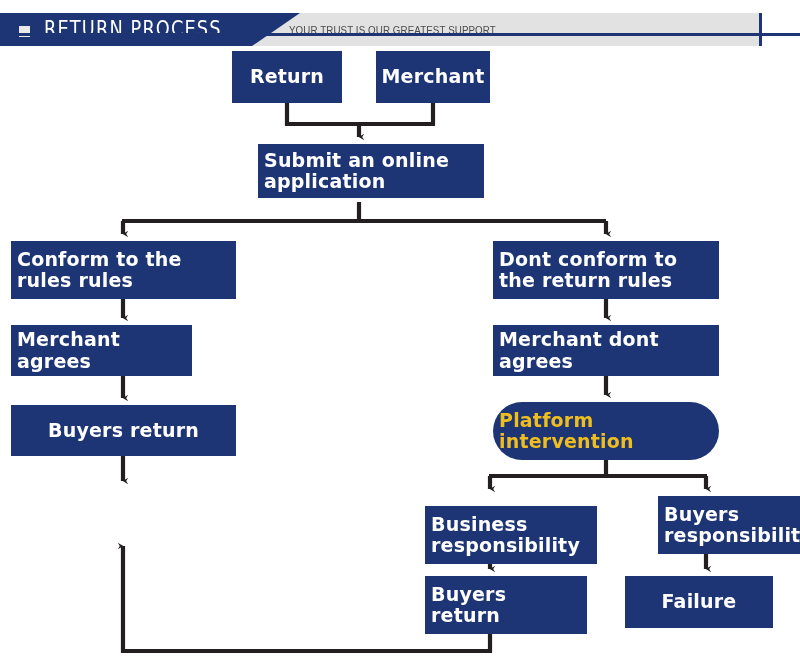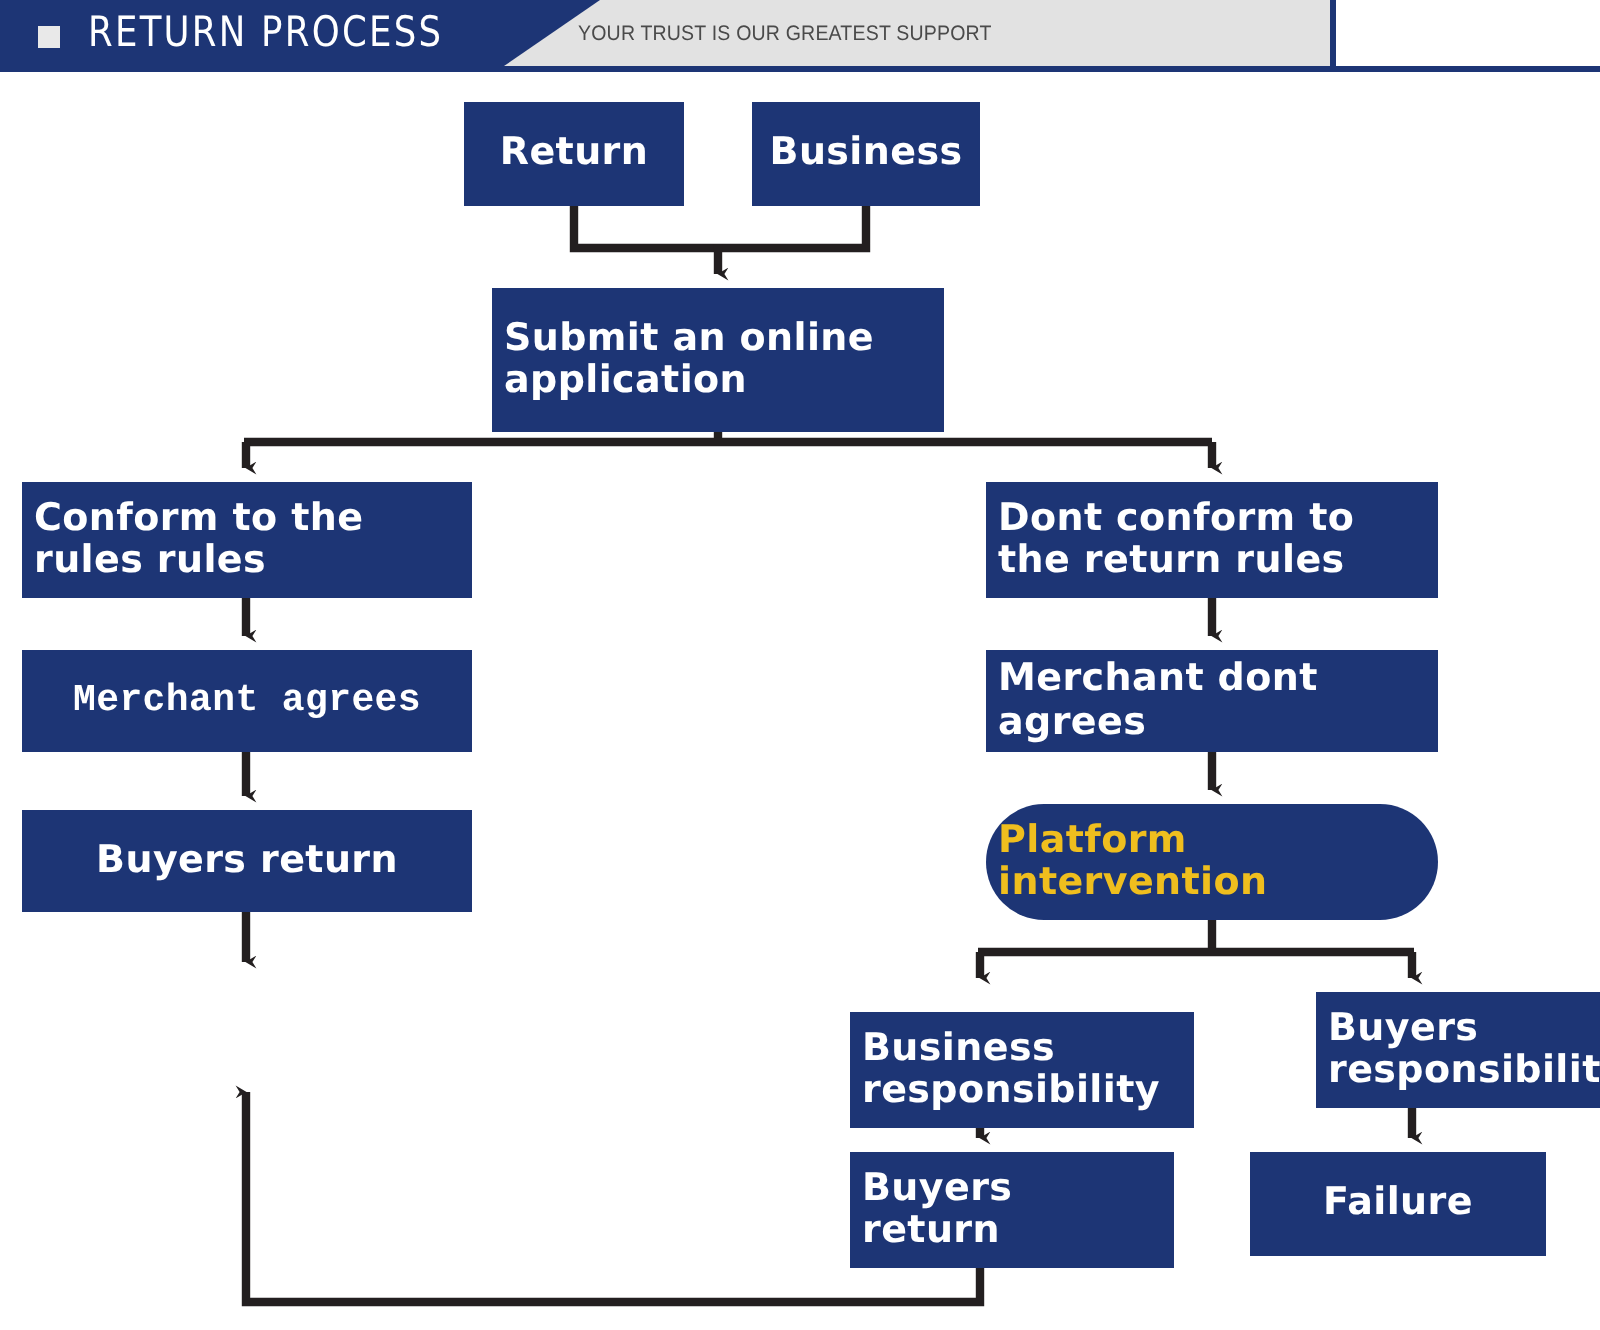--- a/index.html
+++ b/index.html
@@ -11,22 +11,22 @@
     width: 800px;
     height: 665px;
     font-family: "Liberation Sans", sans-serif;
     position: relative;
     overflow: hidden;
   }
 
   
   #header-bar {
     position: absolute;
-    left: 0; top: 0;
-    width: 668px; height: 33px;
+    left: 0; top: 13px;
+    width: 762px; height: 33px;
     background: #e2e2e2;
     overflow: hidden;
   }
   #header-bar-bottom-rule {
     position: absolute;
     left: 0; top: 33px;
     width: 800px; height: 3px;
     background: #1d3575;
   }
   #header-right-edge {
@@ -171,25 +171,25 @@
       <path d="M 706,440 L 706,453" marker-end="url(#arrowhead)"></path>
 
       <path d="M 490,518 L 490,533" marker-end="url(#arrowhead)"></path>
       <path d="M 706,518 L 706,533" marker-end="url(#arrowhead)"></path>
 
       <path d="M 490,598 L 490,615 L 123,615 L 123,510" marker-end="url(#arrowhead-up)"></path>
     </g>
   </svg>
 
   <div class="node" style="left:232px; top:15px;  width:110px; height:52px;">Return</div>
-  <div class="node" style="left:376px; top:15px;  width:114px; height:52px;">Business</div>
-  <div class="node" style="left:246px; top:108px; width:226px; height:72px;">Submit an online application</div>
+  <div class="node" style="left:376px; top:15px;  width:114px; height:52px;">Merchant</div>
+  <div class="node" style="left:258px; top:108px; width:226px; height:54px;">Submit an online application</div>
 
   <div class="node" style="left:11px;  top:205px; width:225px; height:58px;">Conform to the rules rules</div>
-  <div class="node" style="left:11px;  top:289px; width:225px; height:51px;font-family:Liberation Mono, monospace;">Merchant agrees</div>
+  <div class="node" style="left:11px;  top:289px; width:181px; height:51px;">Merchant agrees</div>
   <div class="node" style="left:11px;  top:369px; width:225px; height:51px;">Buyers return</div>
 
   <div class="node" style="left:493px; top:289px; width:226px; height:51px;">Merchant dont agrees</div>
   <div class="node" style="left:493px; top:205px; width:226px; height:58px;">Dont conform to the return rules</div>
   <div class="node accent" style="left:493px; top:366px; width:226px; height:58px;">Platform intervention</div>
 
   <div class="node" style="left:425px; top:470px; width:172px; height:58px;">Business responsibility</div>
   <div class="node" style="left:625px; top:460px; width:162px; height:58px;margin-left:33px;">Buyers responsibility</div>
   <div class="node" style="left:425px; top:540px; width:162px; height:58px;">Buyers return</div>
   <div class="node" style="left:625px; top:540px; width:148px; height:52px;">Failure</div>

